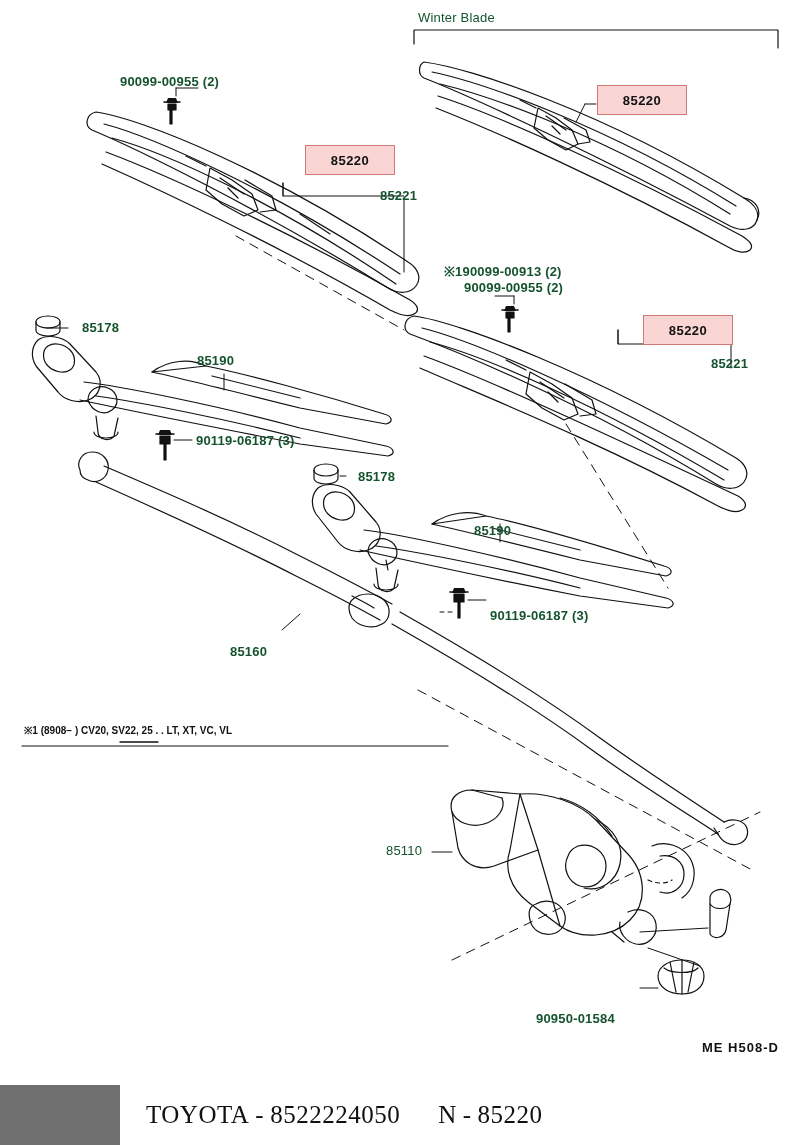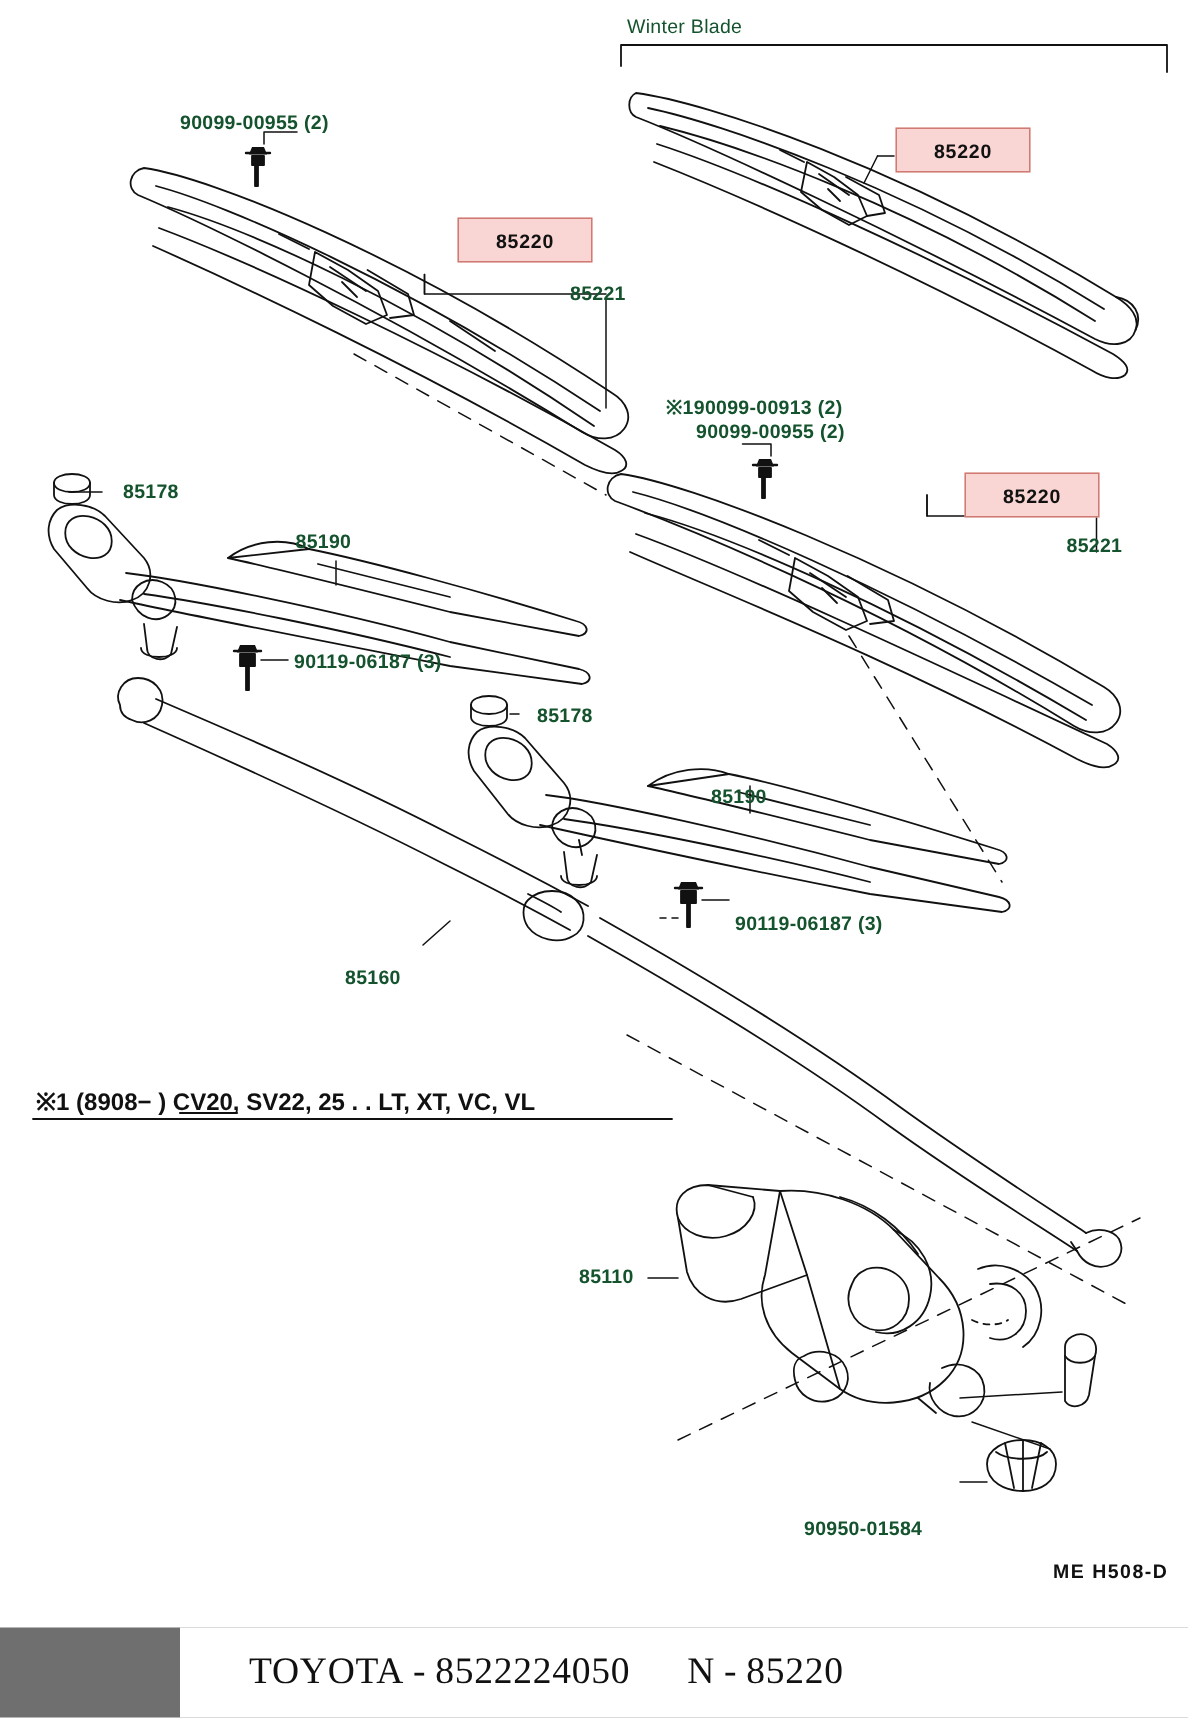--- a/index.html
+++ b/index.html
@@ -2,24 +2,24 @@
 <html><head>
 <meta charset="utf-8">
 <style>
   html,body{margin:0;padding:0;background:#fff;}
   body{width:792px;height:1145px;font-family:"Liberation Sans",sans-serif;color:#000;position:relative;overflow:hidden;}
   #diagram{position:absolute;left:0;top:0;width:792px;height:1145px;}
   .lbl{position:absolute;font-size:13px;letter-spacing:0.2px;white-space:nowrap;color:#14532d;}
   .hl{position:absolute;background:#f9d5d3;border:1px solid #d07a74;color:#111;font-size:13px;font-weight:bold;letter-spacing:0.5px;display:flex;align-items:center;justify-content:center;}
   .footer{position:absolute;left:0;bottom:0;width:792px;height:60px;background:#6f6f6f;}
   .footer-plate{position:absolute;left:120px;bottom:0;width:672px;height:60px;background:#fff;display:flex;align-items:center;}
-  .footer-text{font-size:25px;letter-spacing:0.5px;color:#111;font-family:"Liberation Serif",serif;padding-left:46px;}
+  .footer-text{font-size:25px;letter-spacing:0.5px;color:#111;font-family:"Liberation Serif",serif;padding-left:26px;}
   .footer-text .sp{display:inline-block;width:38px;}
   .code{position:absolute;font-size:13px;letter-spacing:1px;color:#111;}
-  .note{position:absolute;font-size:16px;font-weight:bold;color:#111;white-space:nowrap;}
+  .note{position:absolute;font-size:10px;font-weight:bold;color:#111;white-space:nowrap;}
 </style>
 </head>
 <body>
 
 <svg id="diagram" viewBox="0 0 792 1145" xmlns="http://www.w3.org/2000/svg">
   <g fill="none" stroke="#111" stroke-width="1.2" stroke-linejoin="round" stroke-linecap="round">
 
     <g>
 
       <path d="M414 30 V44 M414 30 H778 M778 30 V48"></path>
@@ -216,21 +216,21 @@
 
 <div class="lbl" style="left:82px;top:320px;font-weight:bold;">85178</div>
 <div class="lbl" style="left:197px;top:353px;font-weight:bold;">85190</div>
 <div class="lbl" style="left:196px;top:433px;font-weight:bold;">90119-06187 (3)</div>
 
 <div class="lbl" style="left:358px;top:469px;font-weight:bold;">85178</div>
 <div class="lbl" style="left:474px;top:523px;font-weight:bold;">85190</div>
 <div class="lbl" style="left:490px;top:608px;font-weight:bold;">90119-06187 (3)</div>
 
 <div class="lbl" style="left:230px;top:644px;font-weight:bold;">85160</div>
-<div class="lbl" style="left:386px;top:843px;font-weight:bold;text-align:right;">85110</div>
+<div class="lbl" style="left:386px;top:843px;font-weight:normal;text-align:right;">85110</div>
 <div class="lbl" style="left:536px;top:978px;font-weight:bold;margin-top:33px;">90950-01584</div>
 
 <div class="note" style="left:24px;top:723px;">※1 (8908−        ) CV20, SV22, 25 . . LT, XT, VC, VL</div>
 
 <div class="code" style="left:690px;top:1040px;font-weight:bold;margin-left:12px;">ME H508-D</div>
 
 <div class="hl" style="left:597px;top:85px;width:88px;height:28px;">85220</div>
 <div class="hl" style="left:305px;top:145px;width:88px;height:28px;">85220</div>
 <div class="hl" style="left:643px;top:315px;width:88px;height:28px;">85220</div>
 

